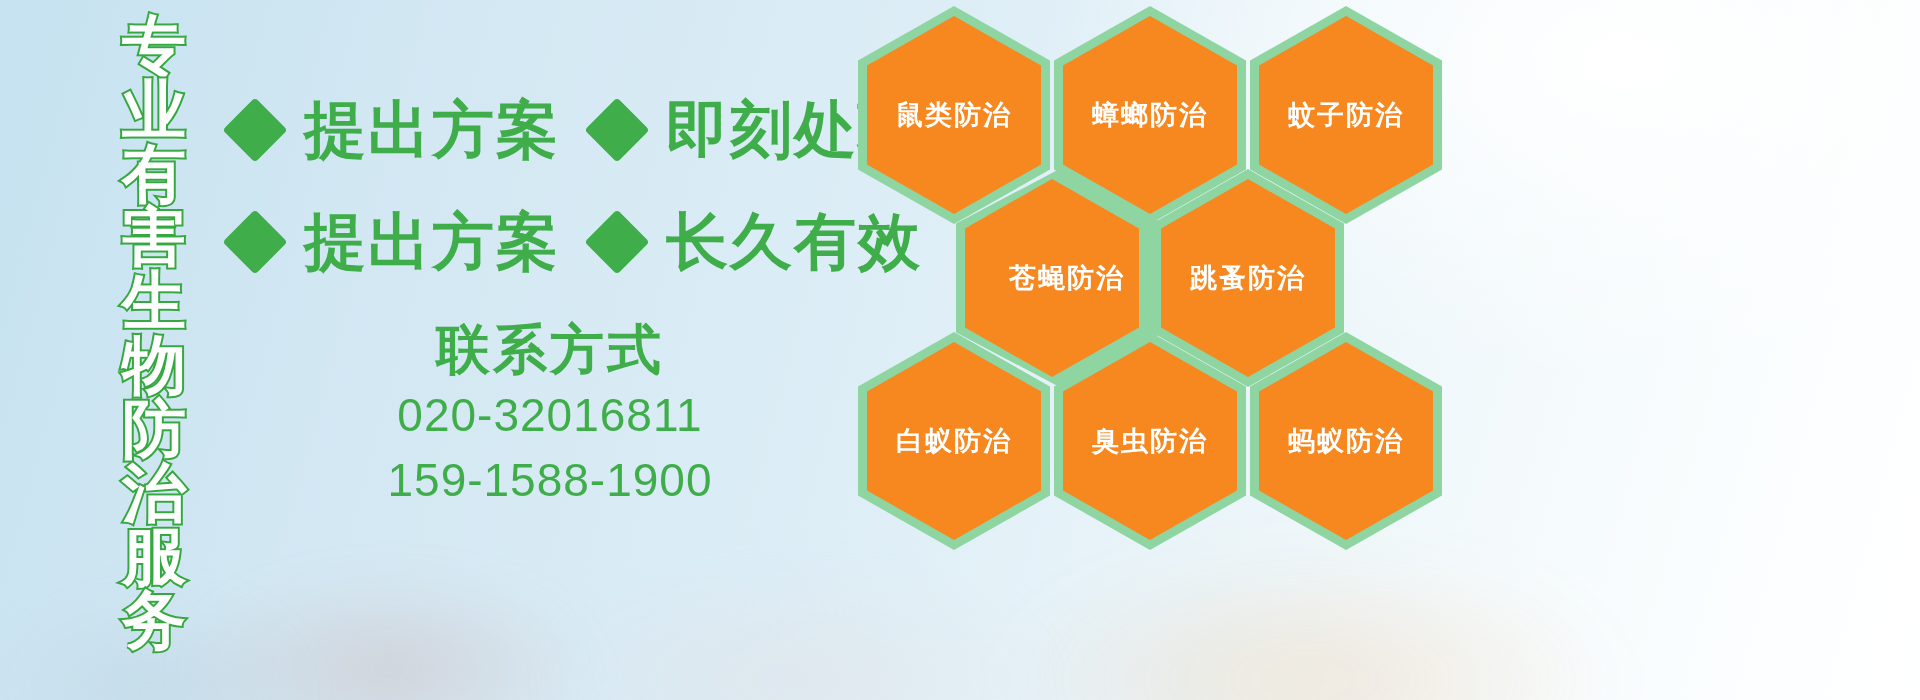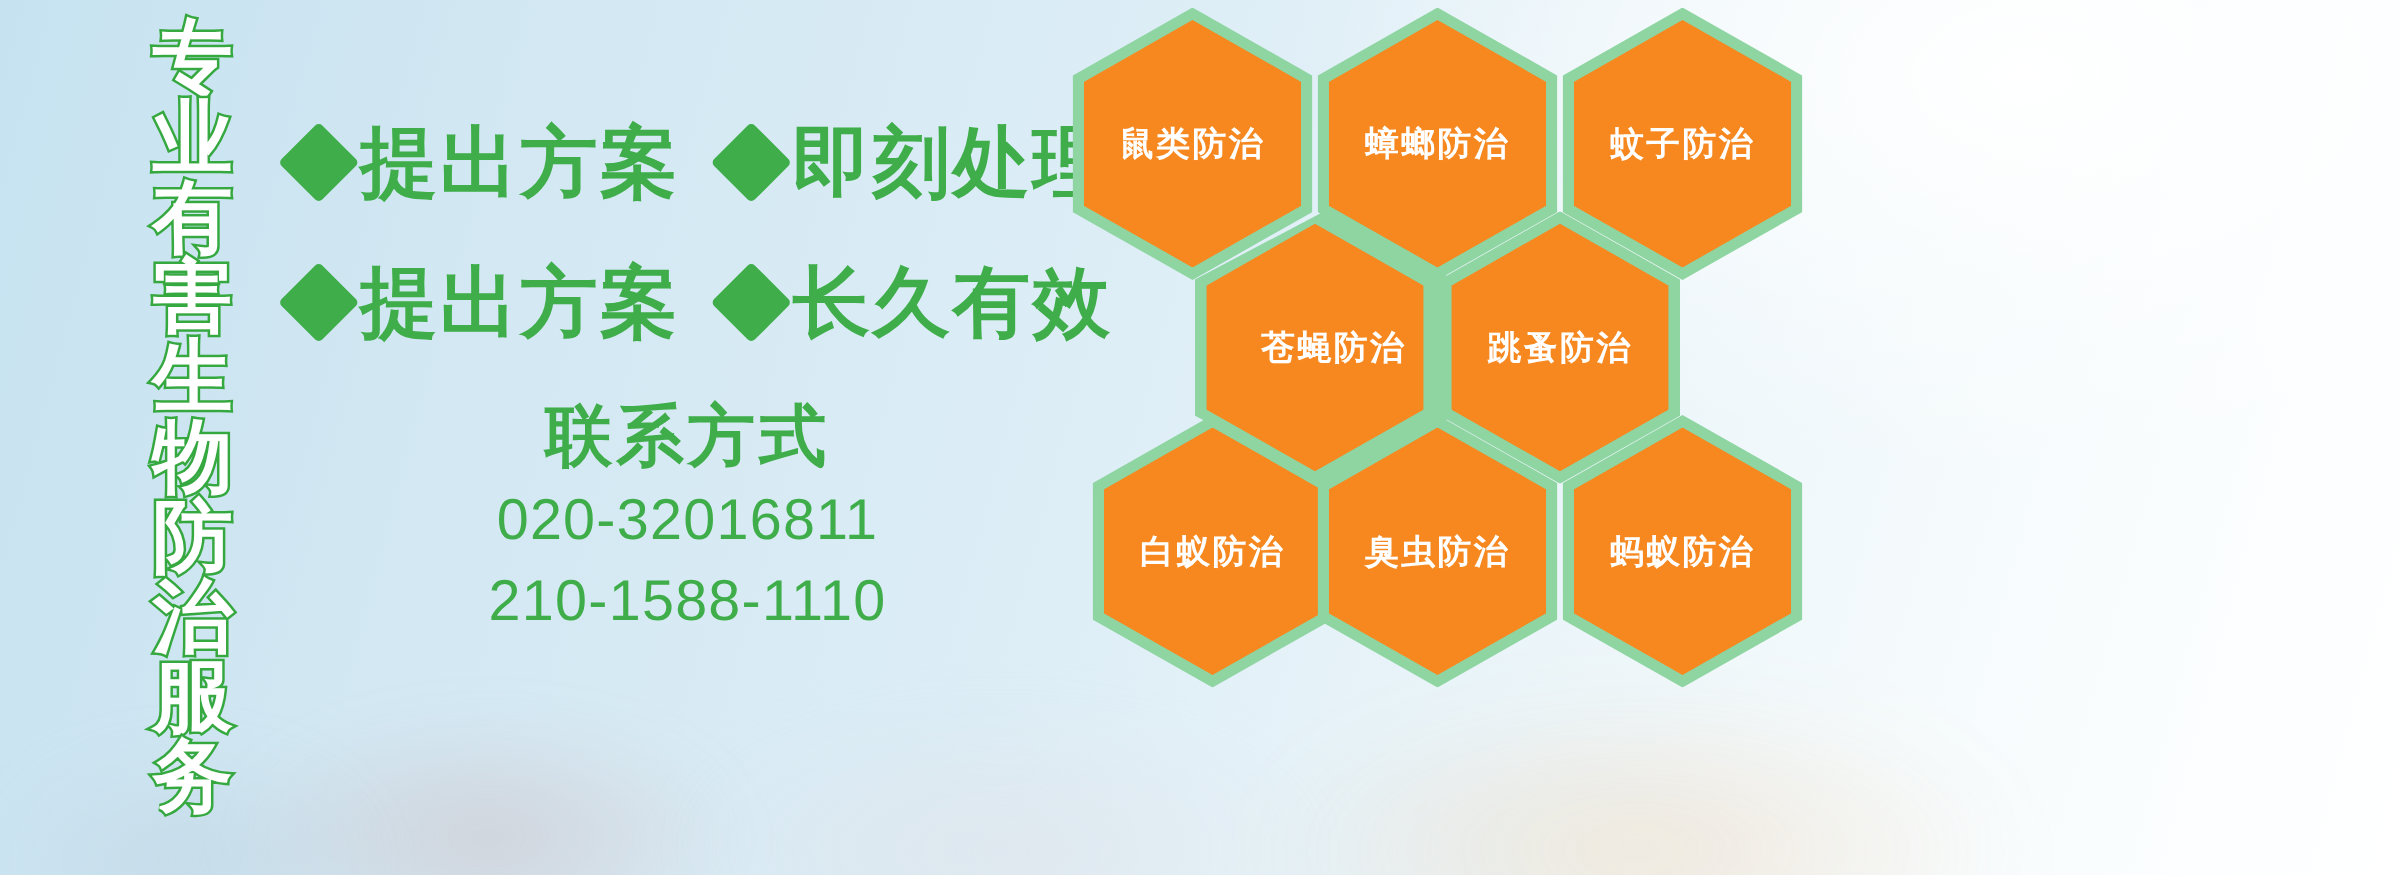--- a/index.html
+++ b/index.html
@@ -37,21 +37,21 @@
   }
   #vertical-slogan span{display:block;margin-bottom:3px;}
 
   
   .bullet-row{position:absolute;display:flex;align-items:center;color:#3fae4a;
     font-weight:bold;font-size:62px;white-space:nowrap;}
   #bullet-row-1{left:232px;top:88px;}
   #bullet-row-2{left:232px;top:200px;}
   .diamond{width:46px;height:46px;background:#3fae4a;transform:rotate(45deg);
     border-radius:4px;flex:0 0 auto;}
-  .phrase{margin-left:10px;margin-right:34px;letter-spacing:2px;}
+  .phrase{margin-left:26px;margin-right:34px;letter-spacing:2px;}
   .phrase.last{margin-right:0;}
 
   
   #contact-block{position:absolute;left:300px;top:318px;width:500px;text-align:center;color:#3fae4a;}
   #contact-title{font-size:54px;font-weight:bold;letter-spacing:3px;line-height:1.15;}
   .phone{font-size:46px;font-weight:400;letter-spacing:1px;line-height:1.28;margin-top:6px;}
 
   
   #hex-grid{position:absolute;left:858px;top:-4px;width:620px;height:620px;}
   .hex{
@@ -107,21 +107,21 @@
   <div class="bullet-row" id="bullet-row-2">
     <span class="diamond"></span>
     <span class="phrase">提出方案</span>
     <span class="diamond"></span>
     <span class="phrase last">长久有效</span>
   </div>
 
   <div id="contact-block">
     <div id="contact-title">联系方式</div>
     <div class="phone">020-32016811</div>
-    <div class="phone">210-1588-1110</div>
+    <div class="phone">159-1588-1900</div>
   </div>
 
   <div id="hex-grid">
 
     <div class="hex" style="left:0px;top:10px;">
       <div class="inner"></div>
       <span class="lbl">鼠类防治</span>
     </div>
     <div class="hex" style="left:196px;top:10px;">
       <div class="inner"></div>
@@ -134,21 +134,21 @@
 
     <div class="hex" style="left:98px;top:173px;padding-left:15px;">
       <div class="inner"></div>
       <span class="lbl">苍蝇防治</span>
     </div>
     <div class="hex" style="left:294px;top:173px;">
       <div class="inner"></div>
       <span class="lbl">跳蚤防治</span>
     </div>
 
-    <div class="hex" style="left:16px;top:336px;">
+    <div class="hex" style="left:0px;top:336px;">
       <div class="inner"></div>
       <span class="lbl">白蚁防治</span>
     </div>
     <div class="hex" style="left:196px;top:336px;">
       <div class="inner"></div>
       <span class="lbl">臭虫防治</span>
     </div>
     <div class="hex" style="left:392px;top:336px;align-items:center;">
       <div class="inner"></div>
       <span class="lbl">蚂蚁防治</span>

